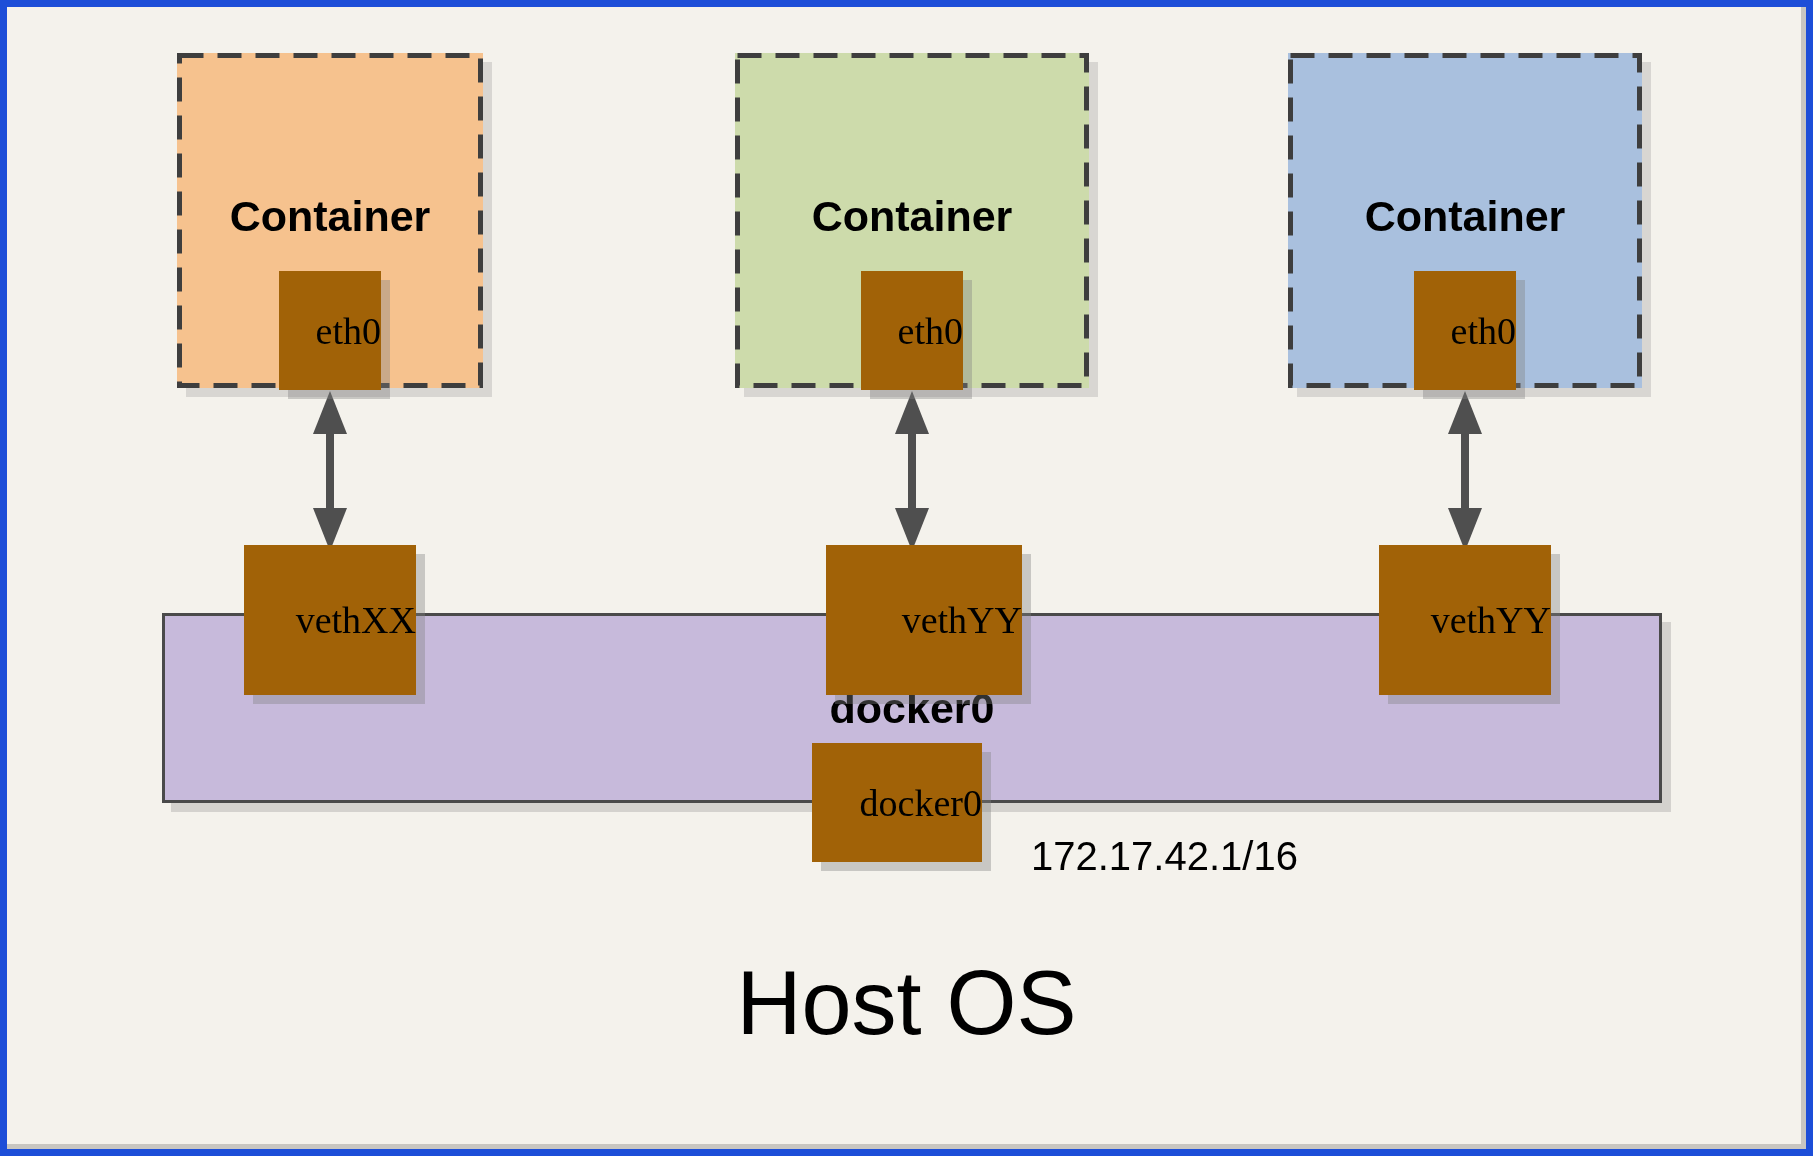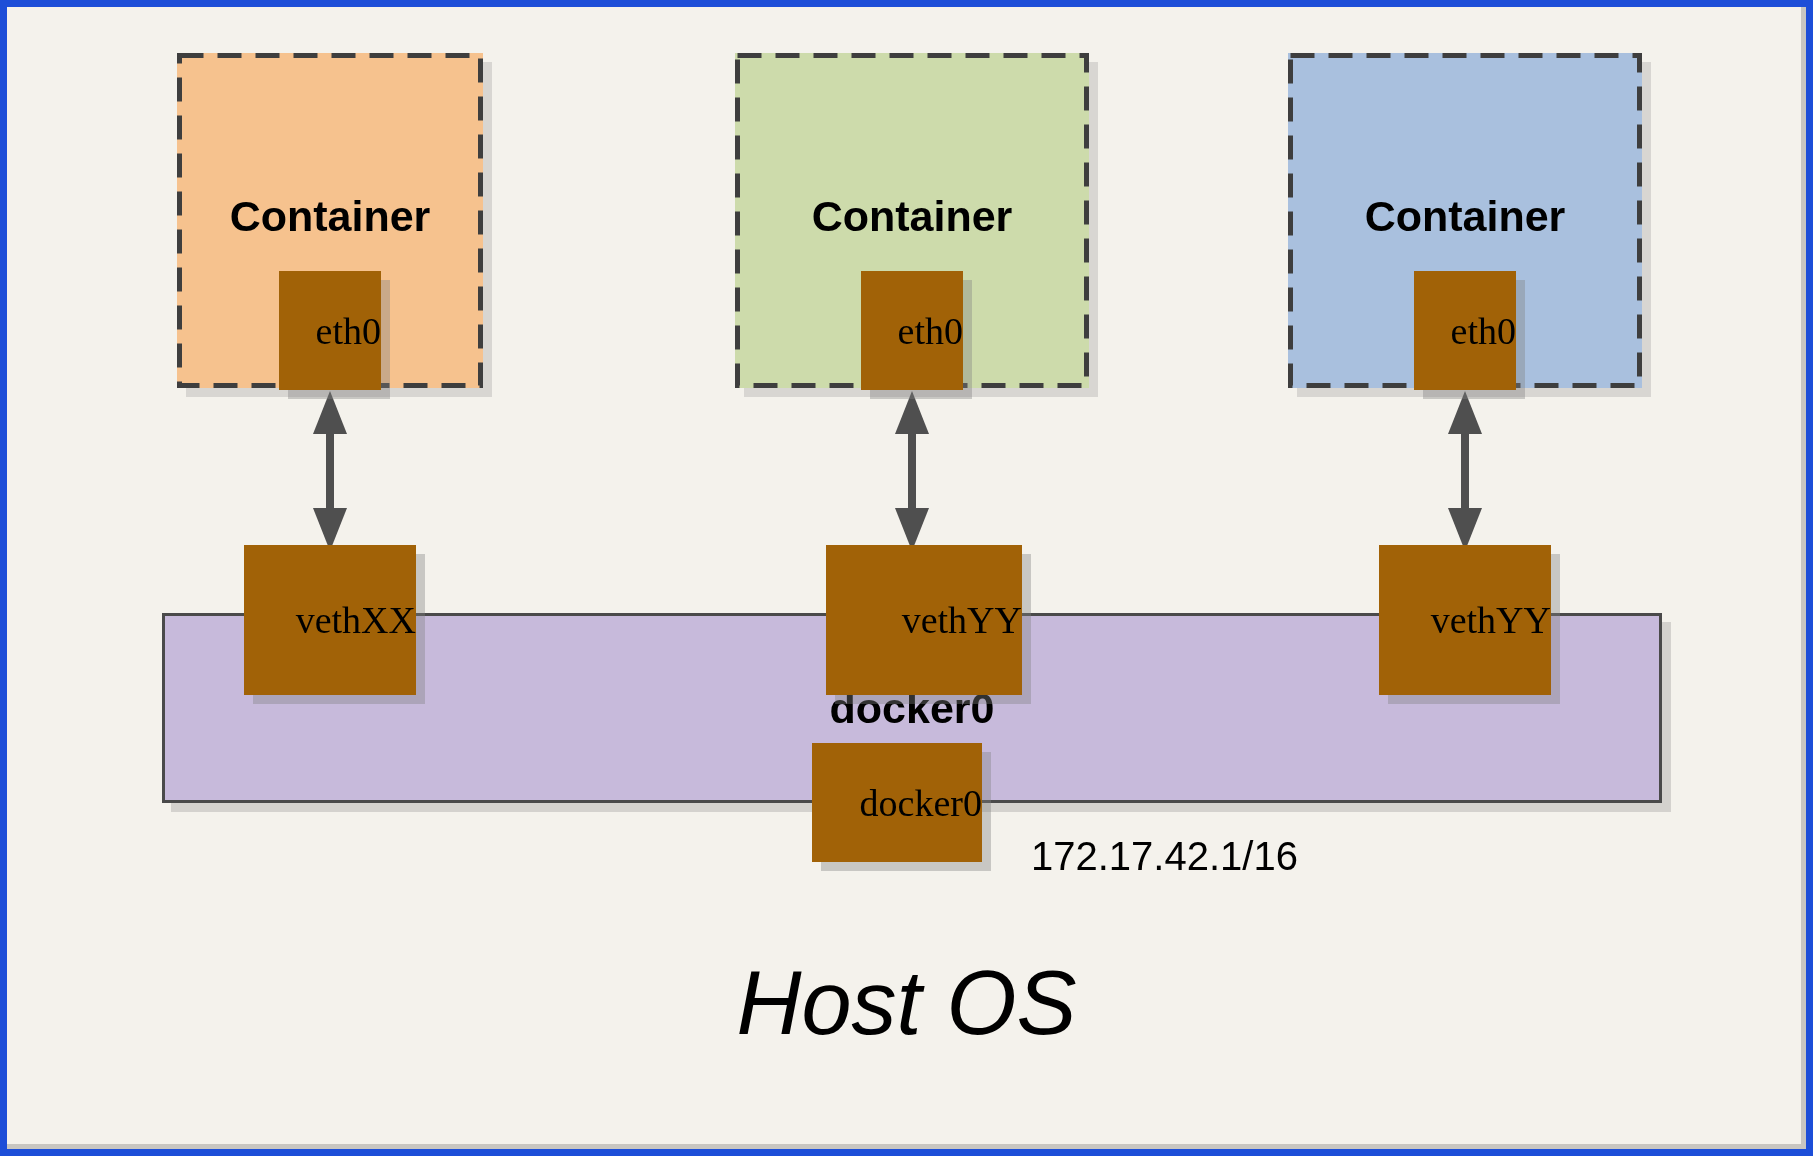--- a/index.html
+++ b/index.html
@@ -67,21 +67,21 @@
     font-size:43px; font-weight:bold; line-height:43px;
   }
   .dnode { left:805px; top:736px; width:170px; height:119px; font-size:38px; }
   .ip-label {
     position:absolute; left:1024px; top:825px;
     font-size:40px; line-height:48px;
   }
   .host-label {
     position:absolute; left:0; top:948px; width:100%;
     text-align:center;
-    font-size:90px; line-height:96px;font-style:italic;
+    font-size:90px; line-height:96px;
   }
 </style>
 </head>
 <body>
 
 <div class="page">
 
   <div class="cbox c1">
     <svg class="dash" width="306" height="335">
       <rect x="2.5" y="2.5" width="301" height="330" fill="none" stroke="#3E3E3E" stroke-width="5" stroke-dasharray="24 14"></rect>

